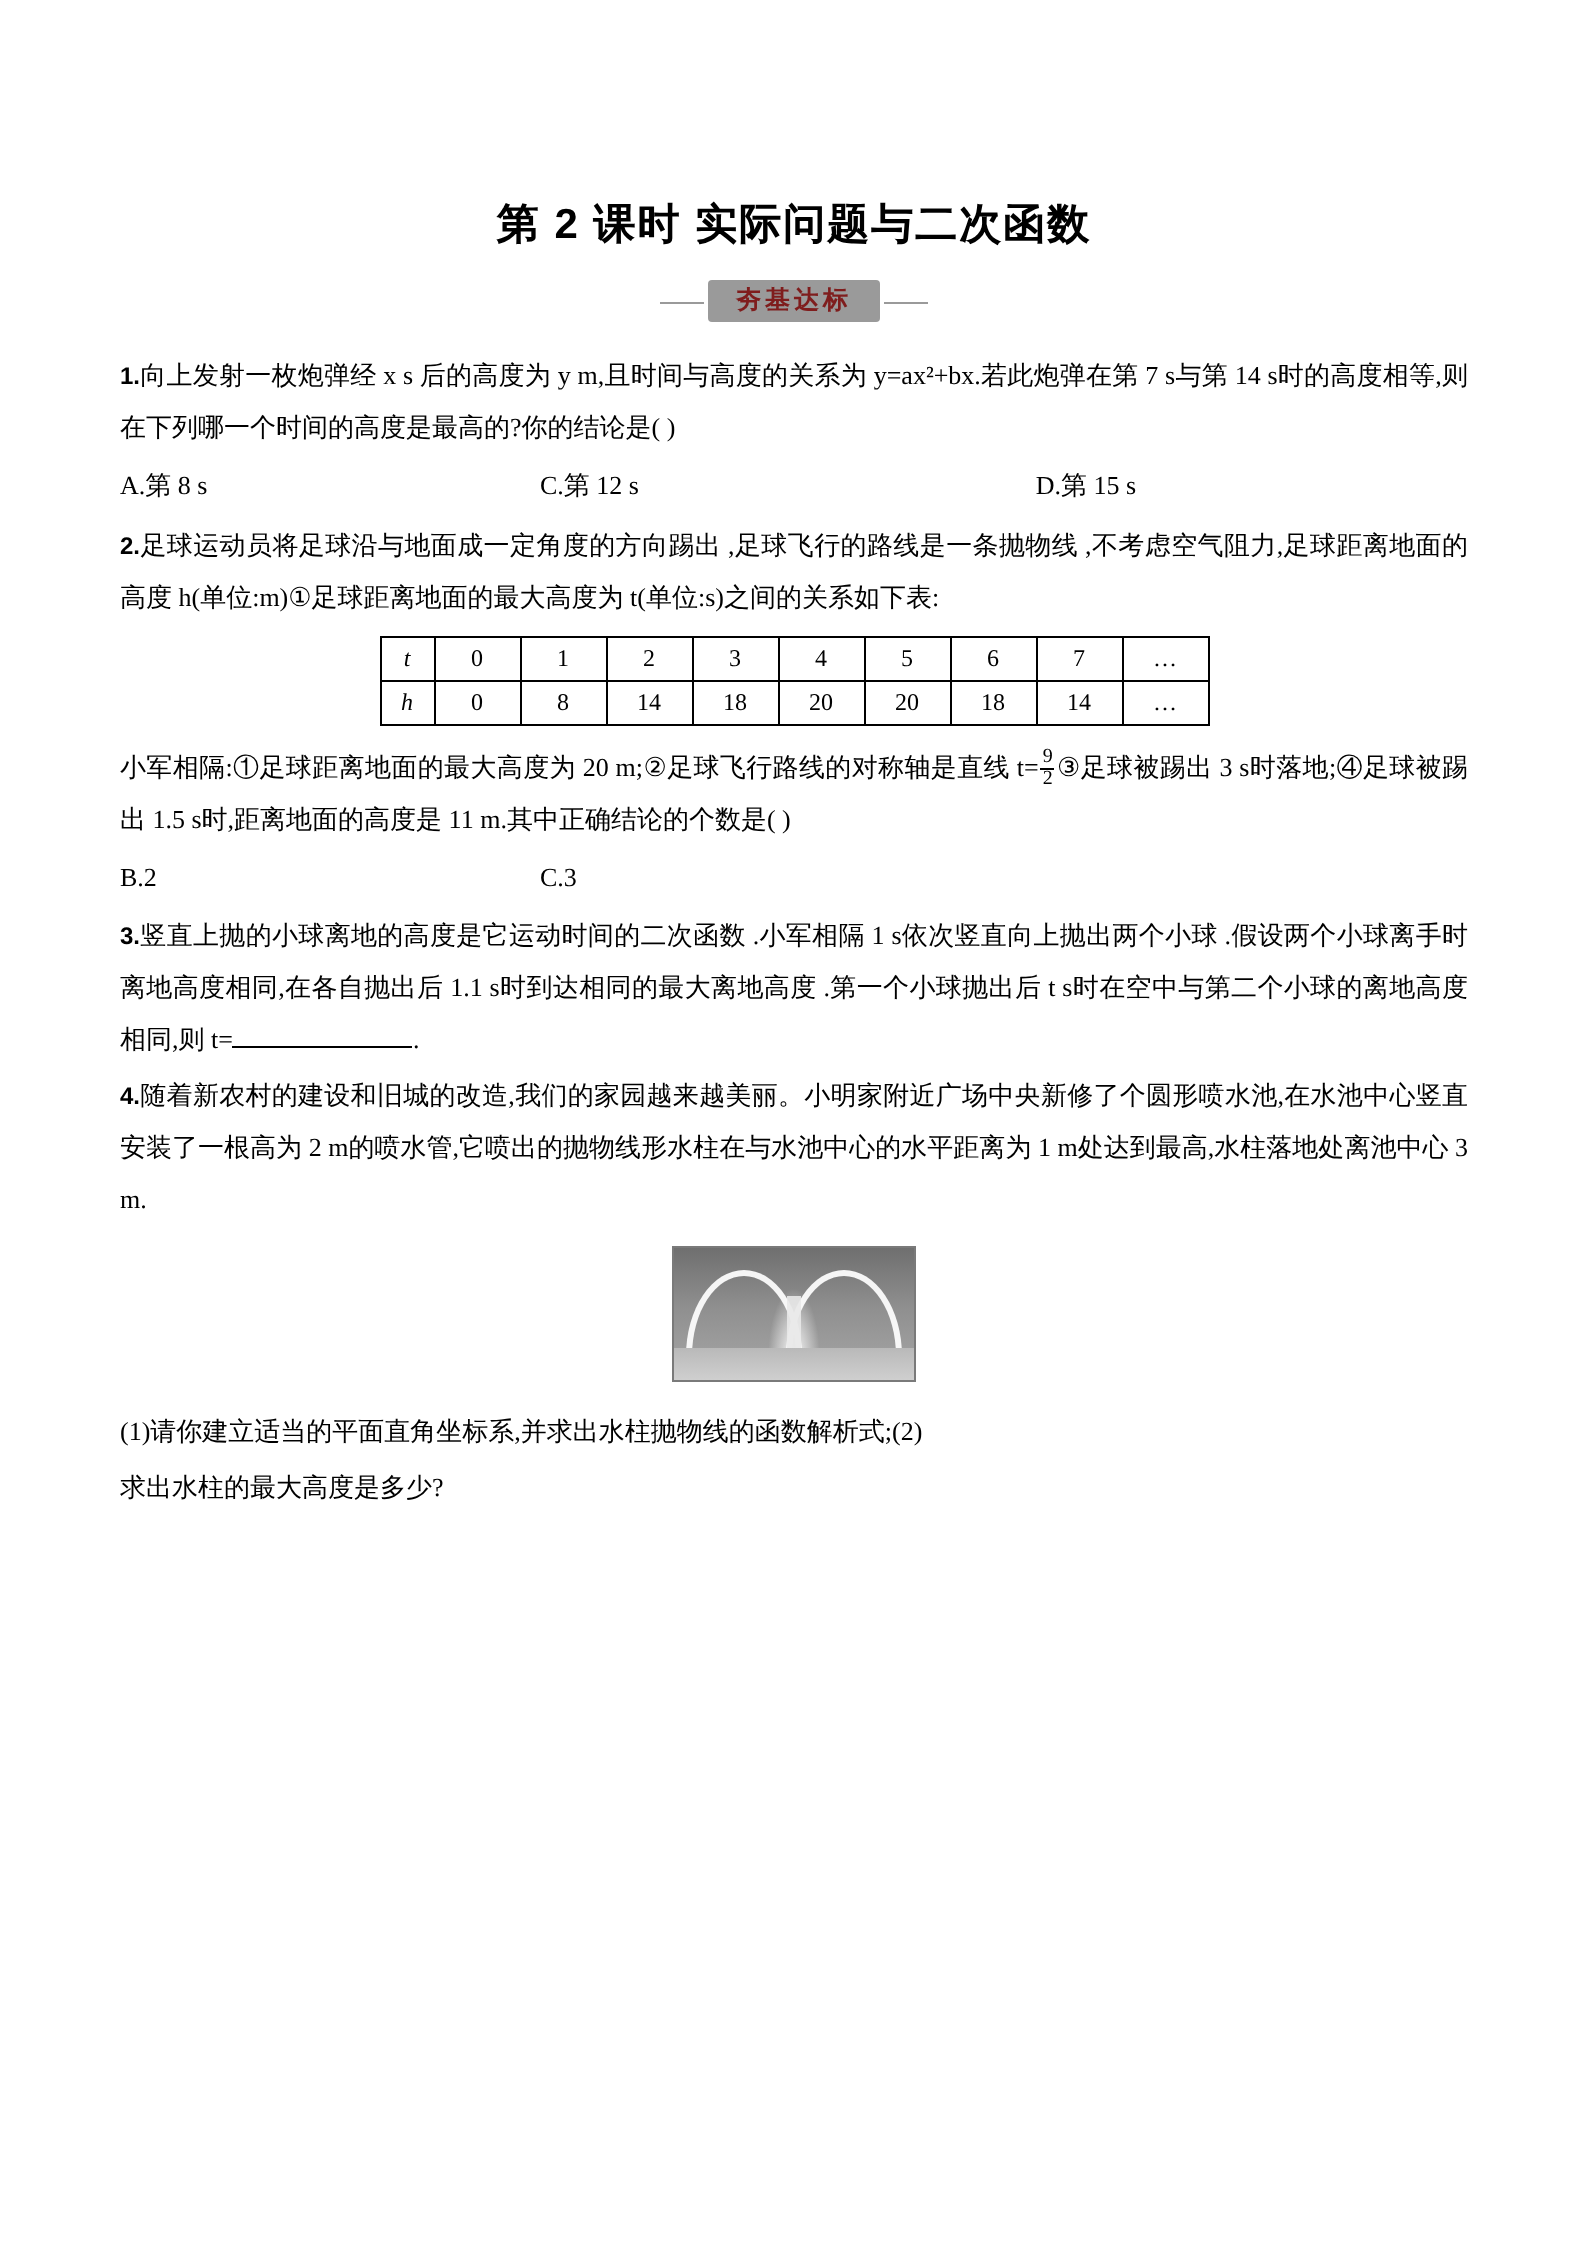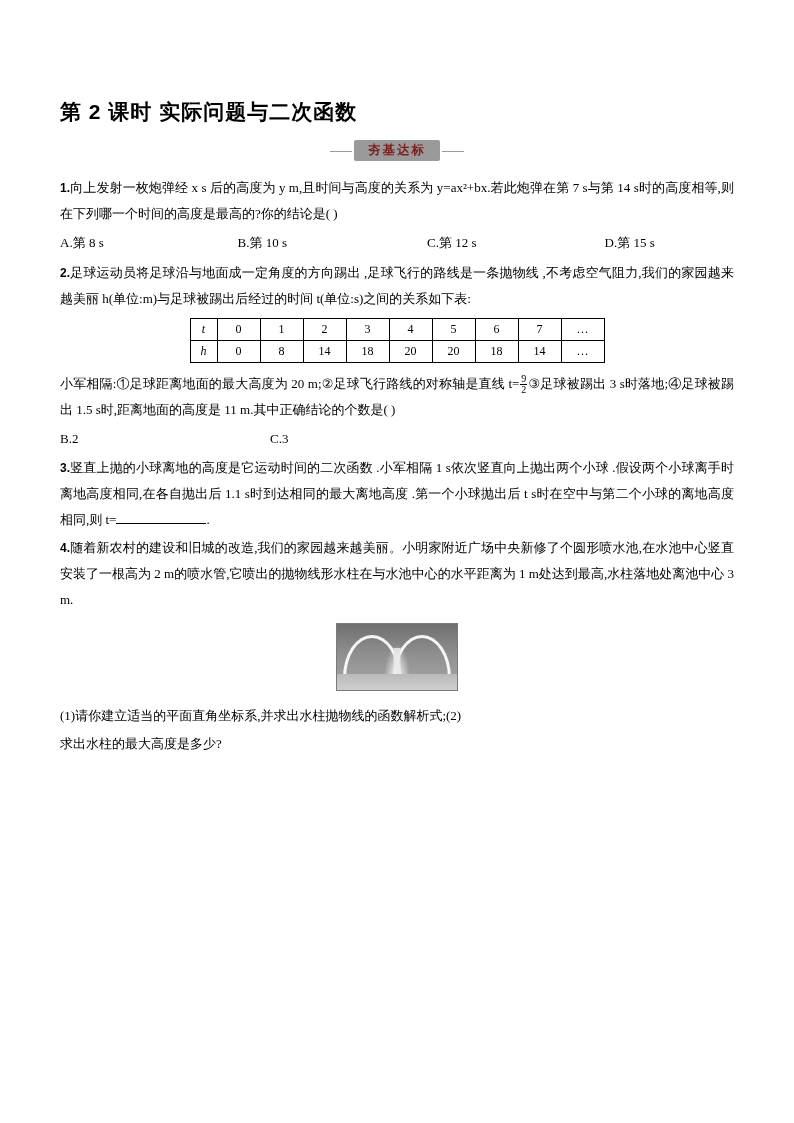--- a/index.html
+++ b/index.html
@@ -19,20 +19,21 @@
     width: 794px;
     height: 1123px;
     box-sizing: border-box;
     padding: 80px 60px 0 60px;
   }
   .doc-title {
     font-family: "Liberation Sans", sans-serif;
     font-weight: bold;
     font-size: 21px;
     letter-spacing: 1px;
+    text-align: center;
     margin: 18px 0 14px 0;
     color: #000;
   }
   .section-badge-wrap {
     text-align: center;
     margin: 4px 0 14px 0;
   }
   .section-badge {
     display: inline-block;
     font-family: "Liberation Sans", sans-serif;
@@ -72,21 +73,21 @@
     font-size: 13px;
     line-height: 2.2;
     display: flex;
     margin: 0 0 2px 0;
     gap: 48px;
   }
   .opts span { display: inline-block; }
   .opt-a { width: 150px; }
   .opt-b { width: 150px; }
   .opt-c { width: 150px; margin-left: 12px; }
-  .opt-d { width: 150px; }
+  .opt-d { width: 150px; text-align: center; }
 
   .tbl-wrap {
     display: flex;
     justify-content: center;
     margin: 6px 0 8px 0;
   }
   table.data {
     border-collapse: collapse;
     font-size: 12px;
     font-family: "Liberation Serif", serif;
@@ -179,27 +180,26 @@
 
   <div class="section-badge-wrap">
     <span class="section-badge">夯基达标</span>
   </div>
 
   <div class="q">
     <span class="qnum">1.</span><span>向上发射一枚炮弹经 x s 后的高度为 y m,且时间与高度的关系为 y=ax²+bx.若此炮弹在第 7 s与第 14 s时的高度相等,则在下列哪一个时间的高度是最高的?你的结论是(      )</span>
   </div>
   <div class="opts">
     <span class="opt-a">A.第 8 s</span>
-    <span class="opt-b">B.第 10 s</span>
     <span class="opt-c">C.第 12 s</span>
     <span class="opt-d">D.第 15 s</span>
   </div>
 
   <div class="q">
-    <span class="qnum">2.</span><span>足球运动员将足球沿与地面成一定角度的方向踢出 ,足球飞行的路线是一条抛物线 ,不考虑空气阻力,我们的家园越来越美丽 h(单位:m)与足球被踢出后经过的时间 t(单位:s)之间的关系如下表:</span>
+    <span class="qnum">2.</span><span>足球运动员将足球沿与地面成一定角度的方向踢出 ,足球飞行的路线是一条抛物线 ,不考虑空气阻力,足球距离地面的高度 h(单位:m)①足球距离地面的最大高度为 t(单位:s)之间的关系如下表:</span>
   </div>
 
   <div class="tbl-wrap">
     <table class="data">
       <tbody>
           <tr>
         <td class="hdr">t</td>
         <td class="cell">0</td>
         <td class="cell">1</td>
         <td class="cell">2</td>

